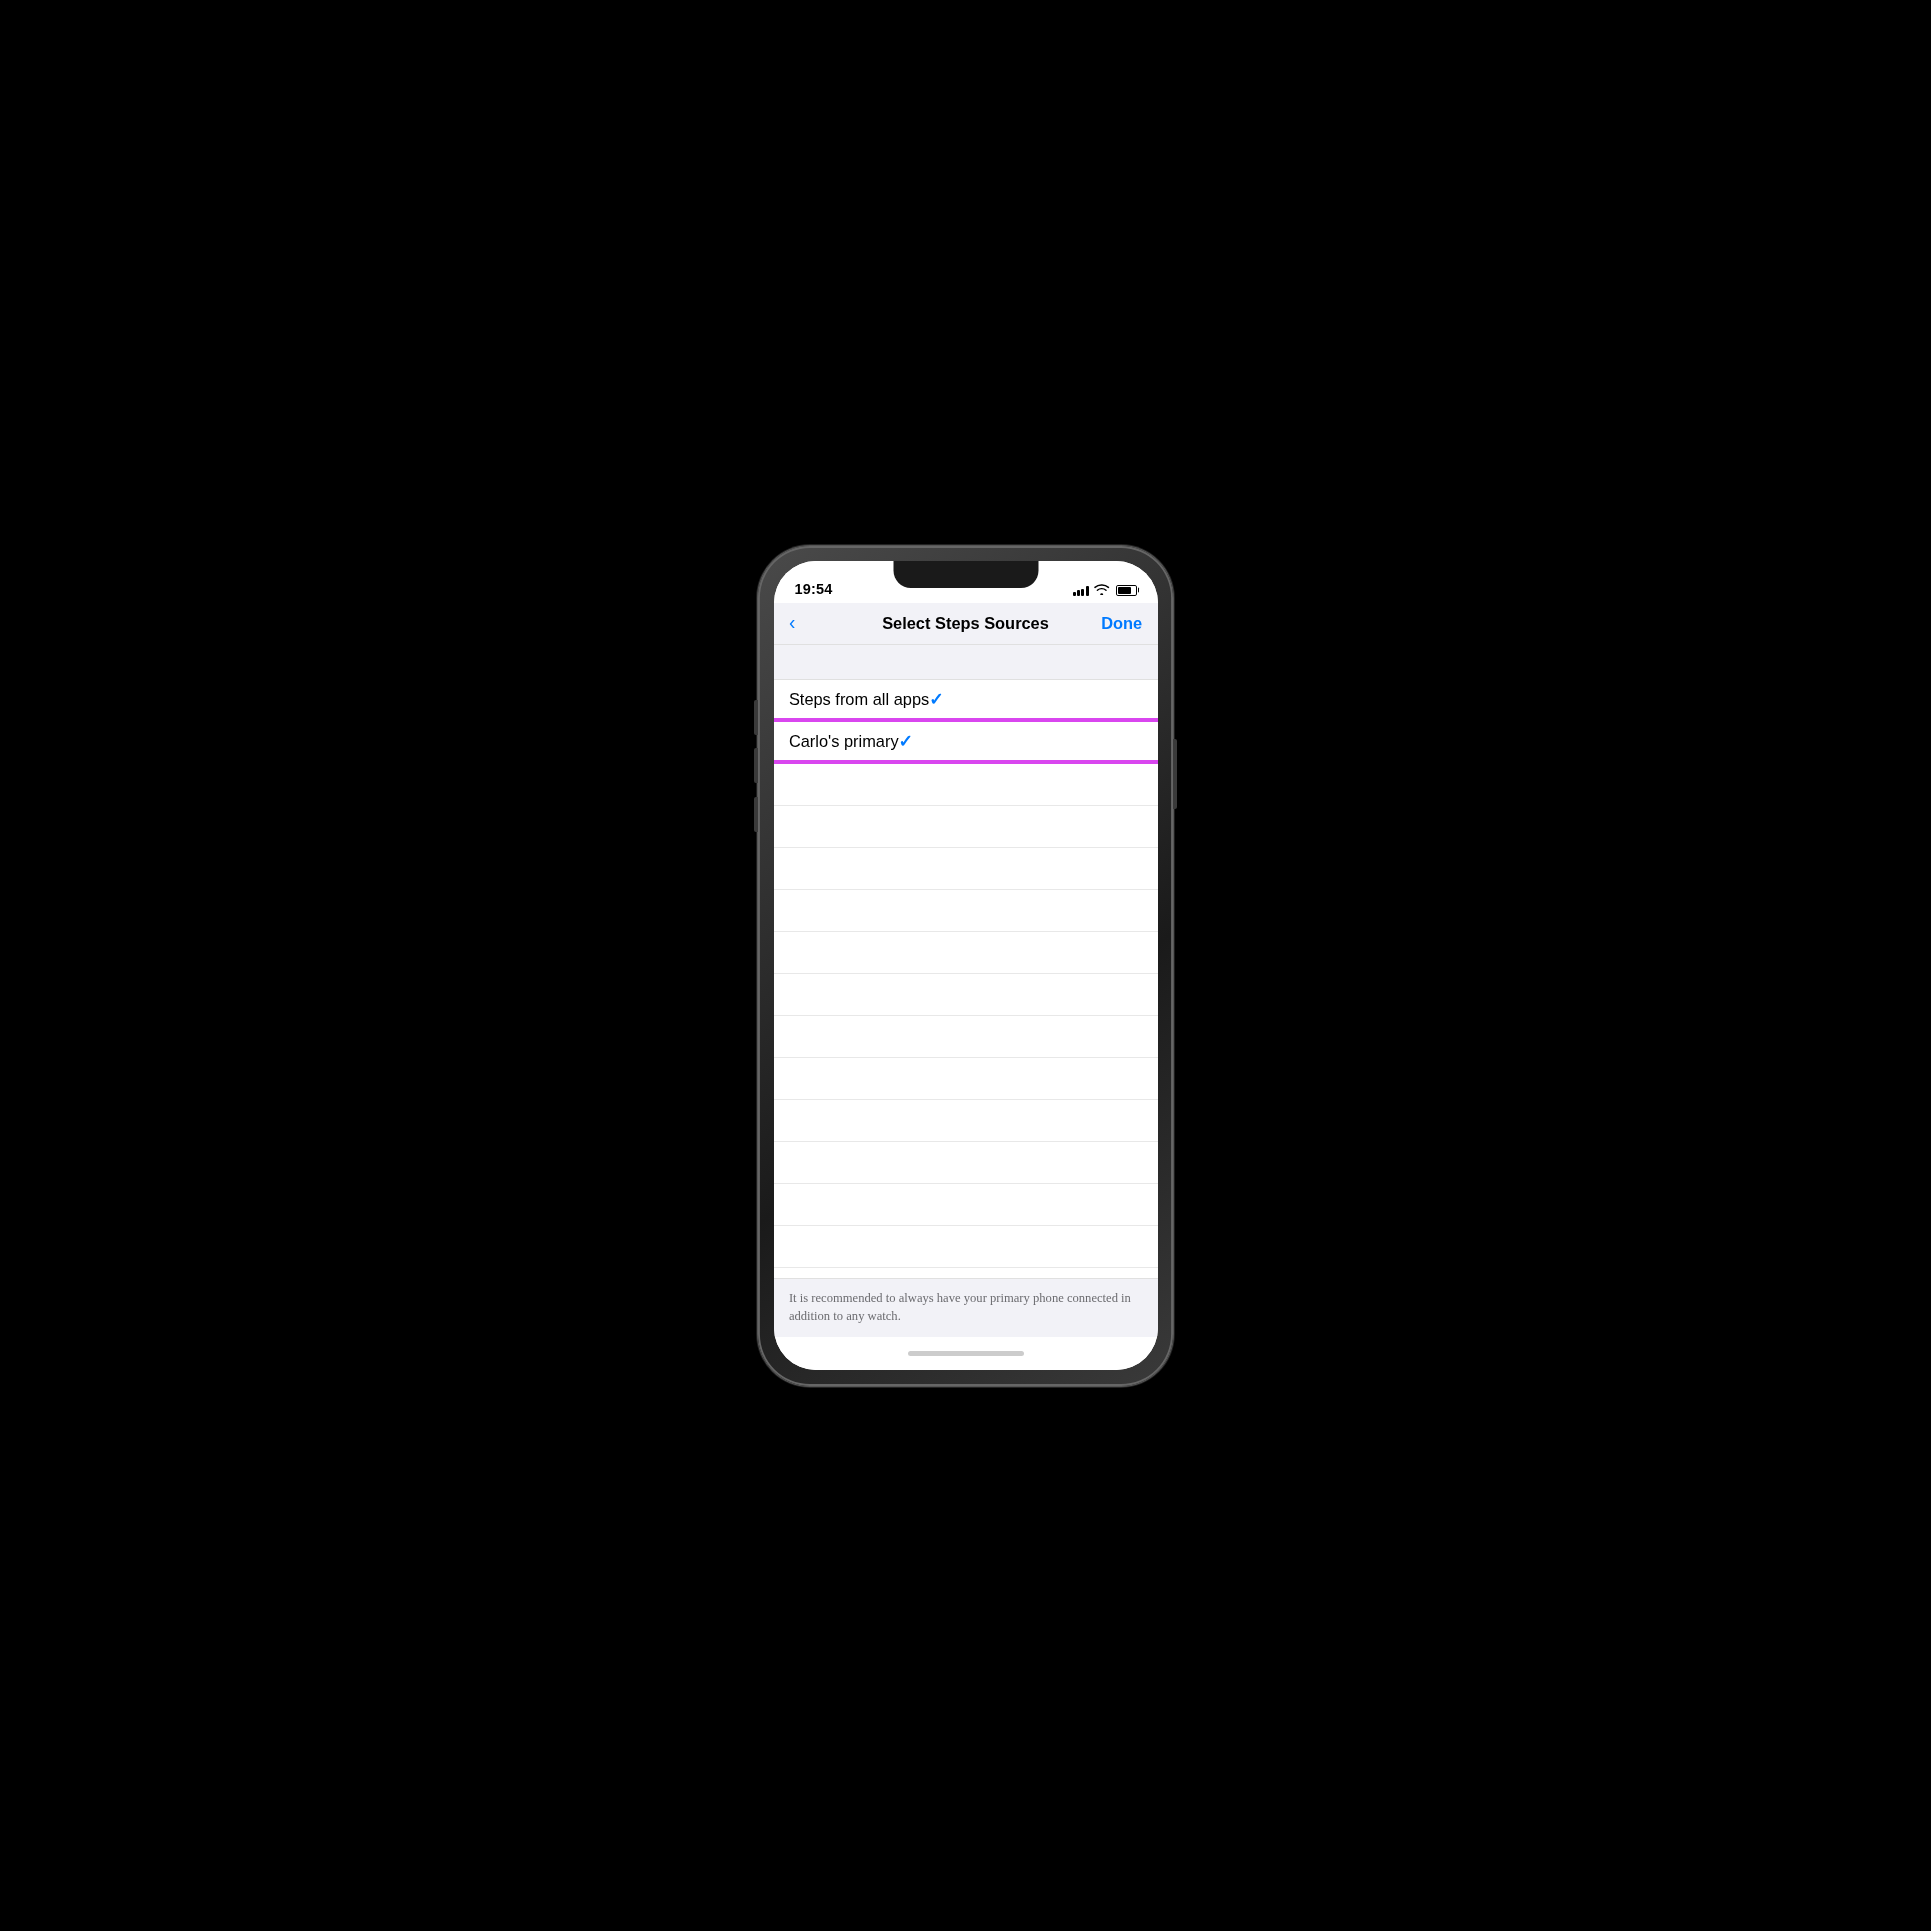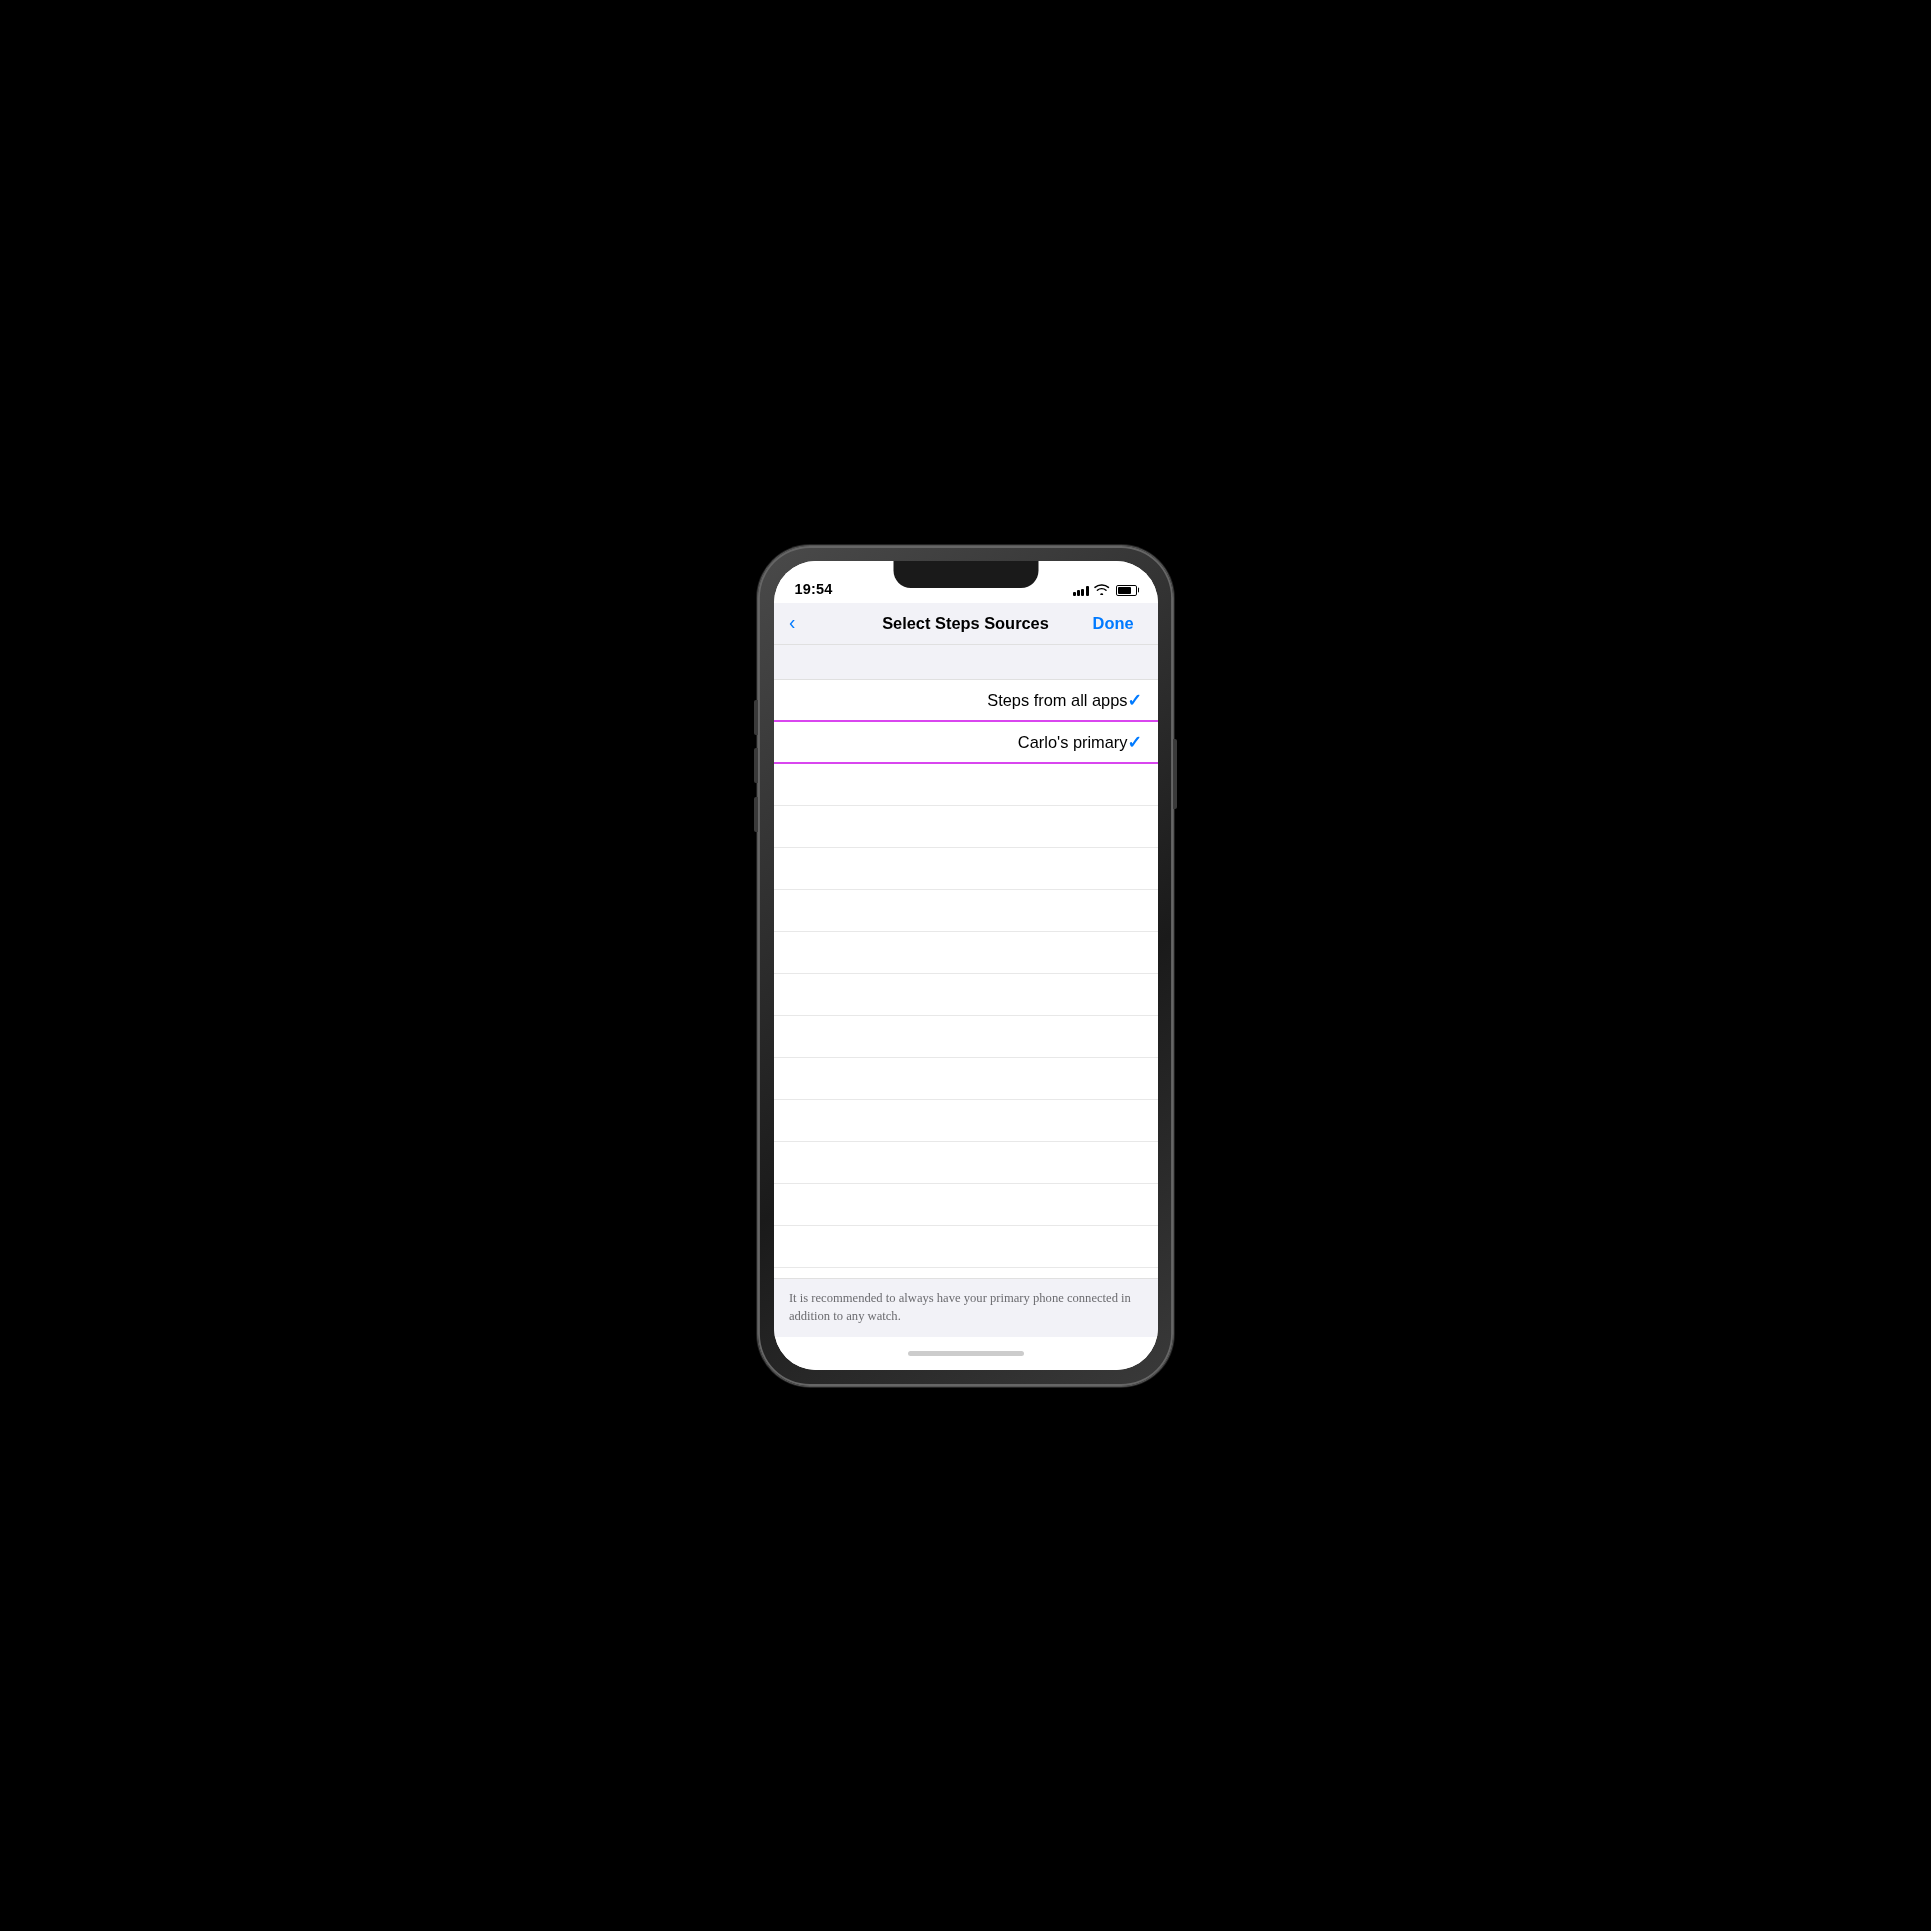--- a/index.html
+++ b/index.html
@@ -182,43 +182,43 @@
       color: #000;
       text-align: center;
       flex: 1;
     }
 
     .nav-done {
       color: #007aff;
       font-size: 16.4px;
       font-weight: 600;
       min-width: 58px;
-      text-align: center;
+      text-align: right;
     }
 
     
     .section-header {
       height: 35px;
       background: #f2f2f7;
       border-bottom: 1px solid #e0e0e0;
     }
 
     
     .list-container {
       background: #fff;
       flex: 1;
     }
 
     .list-item {
       display: flex;
       align-items: center;
-      justify-content: flex-end;
+      justify-content: flex-start;
       padding: 0 15.4px;
       height: 42px;
-      border-bottom: 2px solid #d946ef;
+      border-bottom: 4px solid #d946ef;
       background: #fff;
     }
 
     .list-item-text {
       font-size: 16.4px;
       color: #000;
     }
 
     .checkmark {
       color: #007aff;

